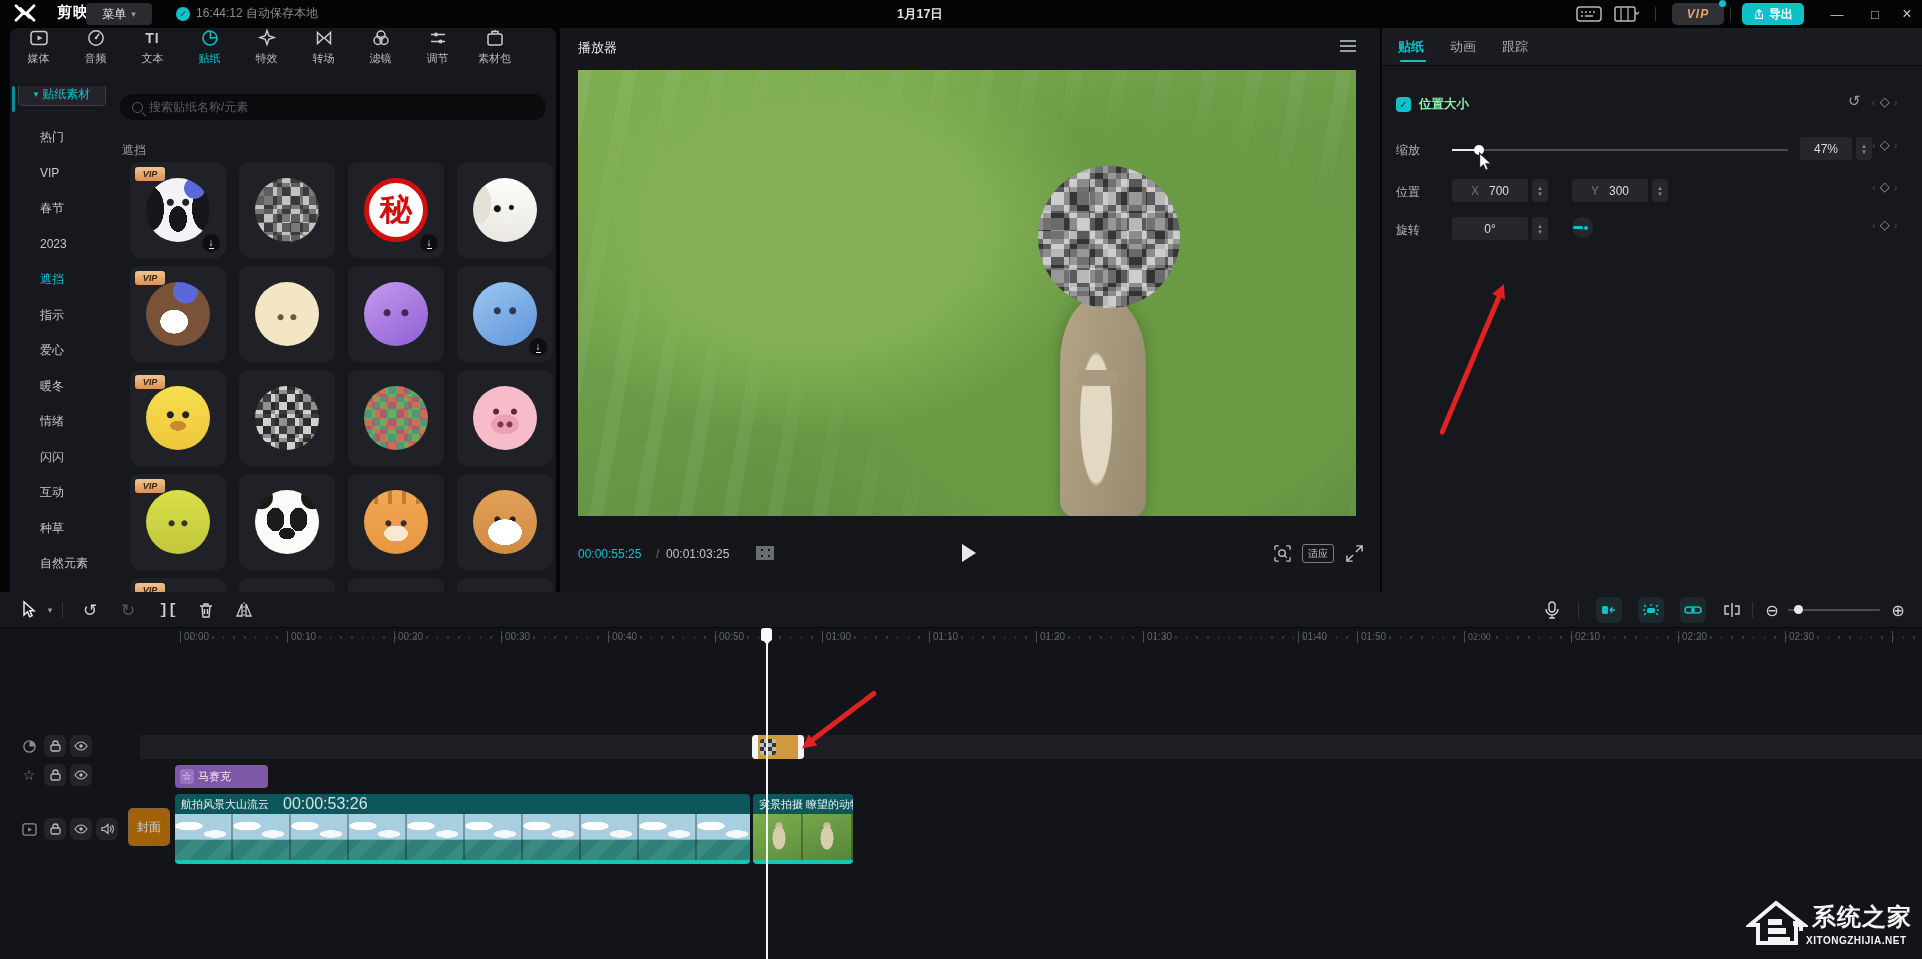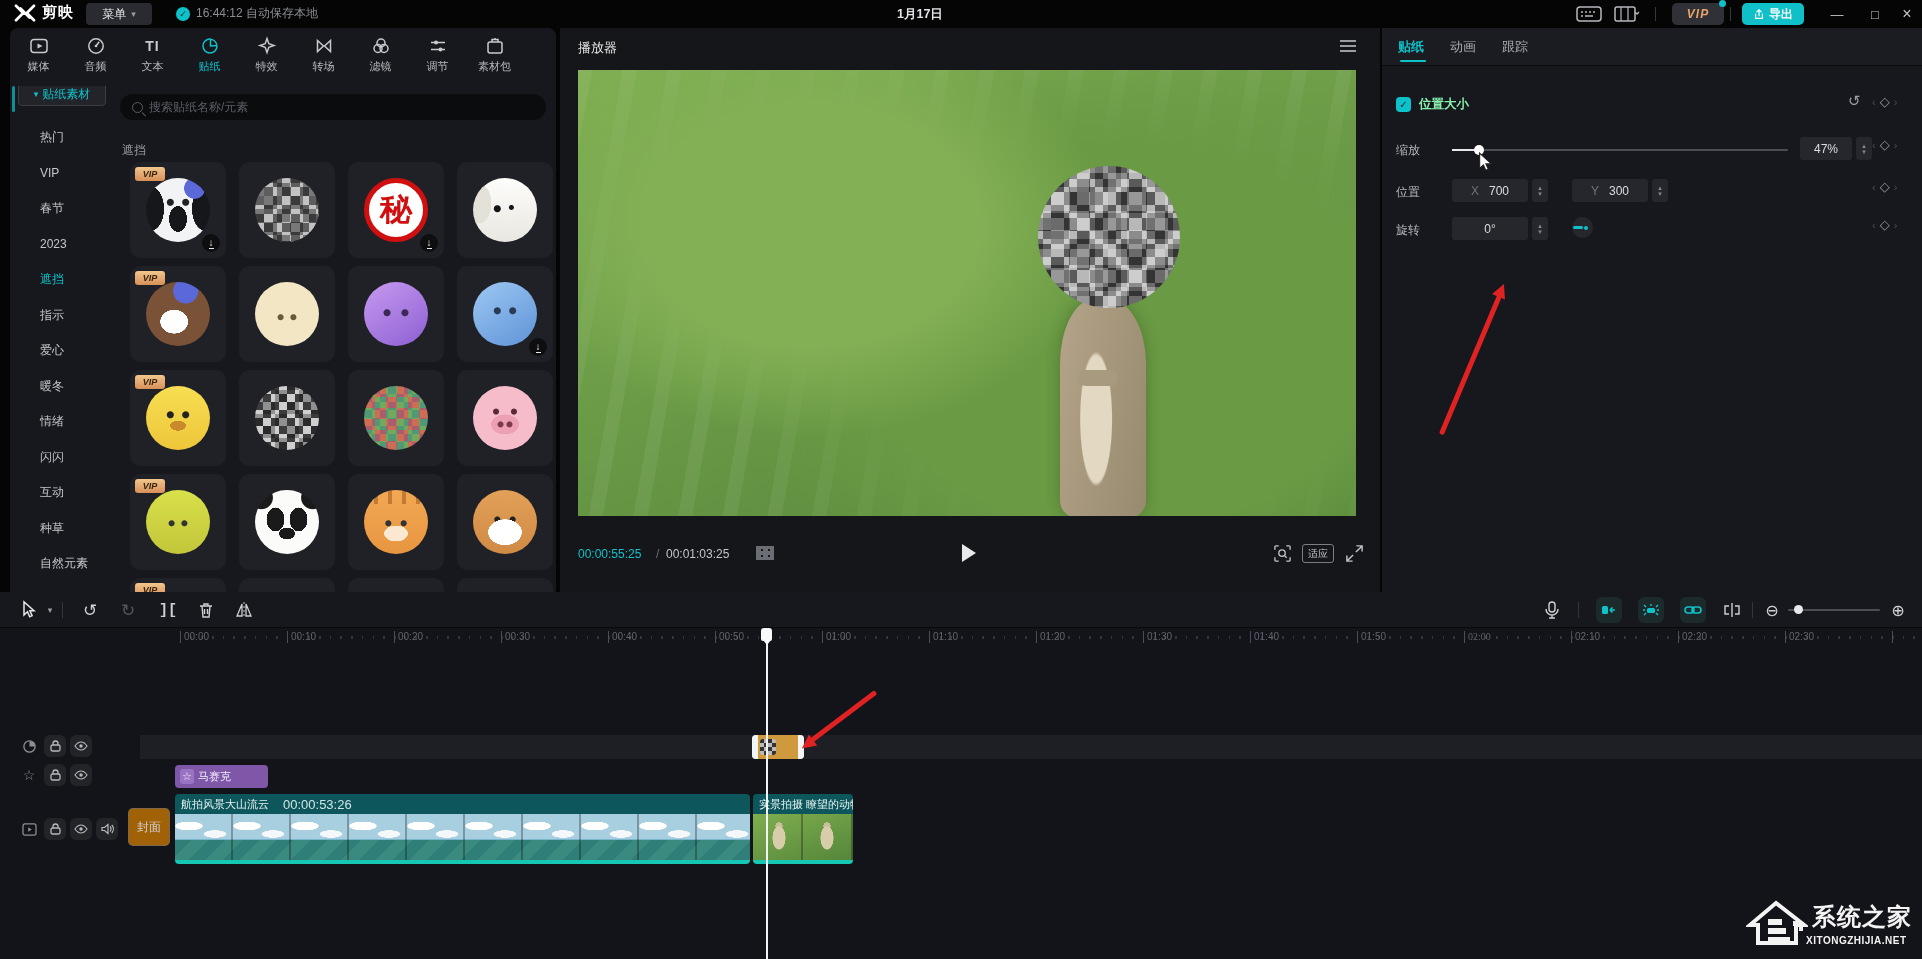--- a/index.html
+++ b/index.html
@@ -2,21 +2,21 @@
 <html><head>
 <meta charset="utf-8">
 <style>
   * { margin:0; padding:0; box-sizing:border-box; }
   html,body { width:1922px; height:959px; background:#050506; overflow:hidden;
               font-family:"Liberation Sans","DejaVu Sans",sans-serif; }
   #app { position:relative; width:1922px; height:959px; background:#050506; color:#d9dadd; }
 
   
   #titlebar { position:absolute; left:0; top:0; width:1922px; height:28px; background:#050506; }
-  #logo { position:absolute; left:14px; top:3px; display:flex; align-items:center; gap:6px; }
+  #logo { position:absolute; left:14px; top:3px; display:flex; align-items:center; gap:21px; }
   #logo .mark { width:22px; height:18px; }
   #logo .name { font-size:15px; font-weight:bold; color:#fff; letter-spacing:1px; }
   #menu-btn { position:absolute; left:86px; top:3px; width:66px; height:22px; background:#2a2b31;
               border-radius:4px; display:flex; align-items:center; justify-content:center; gap:5px;
               font-size:12px; color:#e6e7e9; cursor:pointer; }
   #menu-btn .caret { font-size:9px; color:#9a9da3; }
   #autosave { position:absolute; left:176px; top:5px; display:flex; align-items:center; gap:6px;
               font-size:12px; color:#8a8d93; }
   .check-circle { width:14px; height:14px; border-radius:50%; background:#0ec2ca; color:#06282b;
                   font-size:9px; display:flex; align-items:center; justify-content:center; font-weight:bold; }
@@ -29,21 +29,21 @@
   #vip-badge .dot { position:absolute; right:-2px; top:-3px; width:7px; height:7px; border-radius:50%; background:#0ec2ca; }
   #export-btn { position:absolute; left:1742px; top:3px; width:62px; height:22px; background:#10c0c8;
                 border-radius:5px; display:flex; align-items:center; justify-content:center; gap:4px;
                 font-size:12px; color:#fff; font-weight:bold; cursor:pointer; }
   .win-btn { position:absolute; top:0; width:30px; height:28px; display:flex; align-items:center;
              justify-content:center; color:#c3c5c9; font-size:13px; cursor:pointer; }
 
   
   #media-toolbar { position:absolute; left:10px; top:28px; width:546px; height:58px; background:#17181d;
                    border-radius:8px 8px 0 0; display:flex; }
-  .mt-item { width:57px; padding-top:8px; display:flex; flex-direction:column; align-items:center; gap:3px;
+  .mt-item { width:57px; padding-top:0; display:flex; flex-direction:column; align-items:center; gap:3px;
              cursor:pointer; }
   .mt-item .ic { width:20px; height:20px; display:flex; align-items:center; justify-content:center;
                  color:#c8cacd; font-size:15px; }
   .mt-item .lb { font-size:11px; color:#b7b9be; }
   .mt-item.active .ic, .mt-item.active .ic svg { color:#0ec2ca; stroke:#0ec2ca; }
   .mt-item.active .lb { color:#0ec2ca; }
 
   
   #left-panel { position:absolute; left:10px; top:86px; width:546px; height:506px; background:#17181d;
                 overflow:hidden; }
@@ -272,21 +272,21 @@
   #effect-clip { position:absolute; left:175px; top:173px; width:93px; height:23px; background:#7e57a8;
       border-radius:4px; display:flex; align-items:center; padding-left:5px; gap:4px; overflow:hidden;
       cursor:pointer; white-space:nowrap; }
   #effect-clip .star { color:#ecdffa; font-size:11px; background:#9a74c2; border-radius:3px; width:14px;
       height:15px; display:flex; align-items:center; justify-content:center; flex:0 0 auto; }
   #effect-clip .lb { font-size:11px; color:#f2ecfa; }
   .video-clip { position:absolute; top:202px; height:70px; border-radius:4px; overflow:hidden; cursor:pointer; }
   .vc-header { height:20px; background:#0d575c; display:flex; align-items:center; gap:14px; padding-left:6px;
       white-space:nowrap; overflow:hidden; }
   .vc-title { font-size:11px; color:#e6f2f2; }
-  .vc-dur { font-size:13px; color:#cfe4e4; }
+  .vc-dur { font-size:16px; color:#cfe4e4; }
   .vc-body { height:46px; }
   .vc-strip { height:4px; background:#16c8b4; }
   #video-clip-1 { left:175px; width:575px; }
   #video-clip-1 .vc-body { background:
       repeating-linear-gradient(90deg, transparent 0 56px, rgba(0,0,0,.28) 56px 58px),
       radial-gradient(ellipse 22px 7px at 14px 12px, #fff 0 60%, transparent 65%) 0 0/58px 46px repeat-x,
       radial-gradient(ellipse 18px 6px at 40px 20px, #f4f8fa 0 60%, transparent 65%) 0 0/58px 46px repeat-x,
       repeating-linear-gradient(135deg, #2f7f78 0 12px, #3a8a80 12px 24px) 0 26px/100% 20px no-repeat,
       linear-gradient(180deg,#a8cfe0 0 55%, #7ab6ce 55% 100%); }
   #video-clip-2 { left:753px; width:100px; }
@@ -702,21 +702,21 @@
         <span class="ruler-label" style="left: 180px;">00:00</span>
         <span class="ruler-label" style="left: 287px;">00:10</span>
         <span class="ruler-label" style="left: 394px;">00:20</span>
         <span class="ruler-label" style="left: 501px;">00:30</span>
         <span class="ruler-label" style="left: 608px;">00:40</span>
         <span class="ruler-label" style="left: 715px;">00:50</span>
         <span class="ruler-label" style="left: 822px;">01:00</span>
         <span class="ruler-label" style="left: 929px;">01:10</span>
         <span class="ruler-label" style="left: 1036px;">01:20</span>
         <span class="ruler-label" style="left: 1143px;">01:30</span>
-        <span class="ruler-label" style="left: 1250px;">01:40</span>
+        <span class="ruler-label" style="left: 1298px;">01:40</span>
         <span class="ruler-label" style="left: 1357px;">01:50</span>
         <span class="ruler-label" style="left: 1464px; font-family: Liberation Serif, serif;">02:00</span>
         <span class="ruler-label" style="left: 1571px;">02:10</span>
         <span class="ruler-label" style="left: 1678px;">02:20</span>
         <span class="ruler-label" style="left: 1785px;">02:30</span>
         <span class="ruler-label" style="left: 1892px; padding-left: 46px;">02:40</span>
       </div>
     <div id="lane-sticker"></div>
 
     <div class="trk-type" style="left:18px; top:143px">

